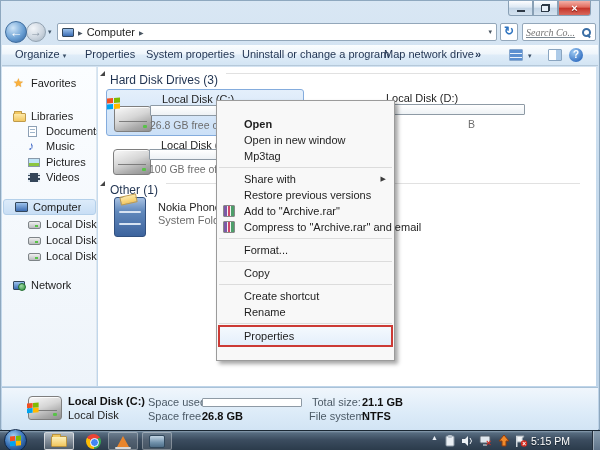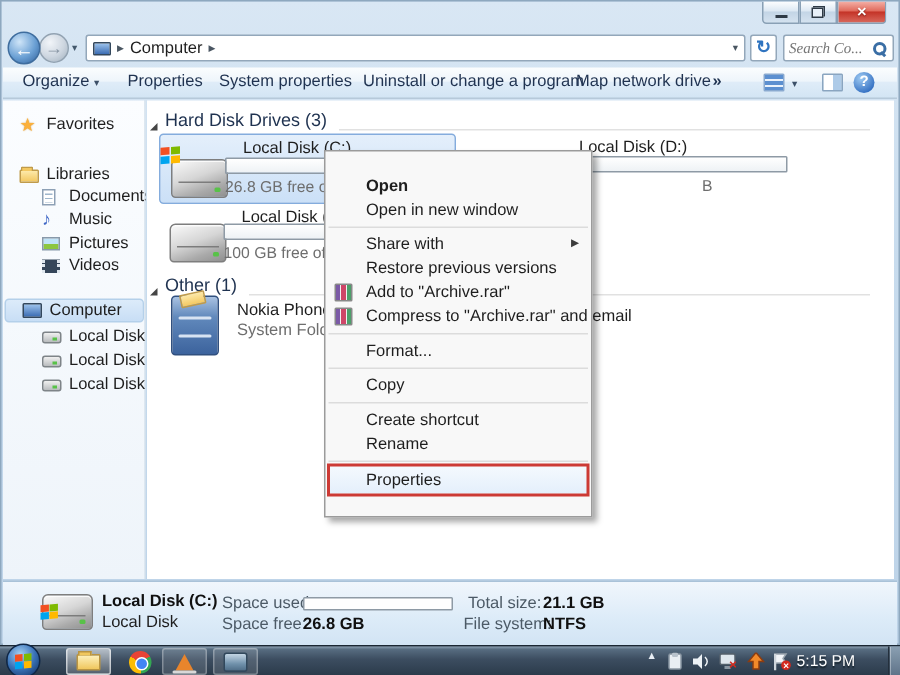--- a/index.html
+++ b/index.html
@@ -36,21 +36,21 @@
     border:1px solid #92a2b1; color:#8795a3; font-weight:bold; font-size:12px; }
   #nav-caret { left:47px; top:27px; font-size:7px; color:#43586c; }
   #addressbox { left:56px; top:22px; width:440px; height:18px; background:#fff;
     border:1px solid #93a7ba; border-radius:2px; display:flex; align-items:center; padding:0 4px; }
   .crumb-sep { font-size:6px; color:#4a5662; margin:0 4px; }
   #address-caret { margin-left:auto; font-size:7px; color:#4a5662; }
   #refresh-btn { left:499px; top:22px; width:18px; height:18px; background:#fff; border:1px solid #93a7ba; border-radius:2px;
     color:#2f74c0; font-size:12px; line-height:15px; text-align:center; font-weight:bold; }
   #searchbox { left:521px; top:22px; width:74px; height:18px; background:#fff; border:1px solid #93a7ba; border-radius:2px;
     display:flex; align-items:center; padding:0 3px; }
-  #searchbox input { border:none; outline:none; width:56px; font-family:"Liberation Serif", serif; font-style:italic; font-size:10px; color:#7a868f; background:transparent; }
+  #searchbox input { border:none; outline:none; width:56px; font-family:"Liberation Serif", serif; font-style:italic; font-size:10px; color:#7a868f; background:transparent;text-decoration:underline; }
   .mini-monitor { width:12px; height:9px; background:linear-gradient(#9cc2ec,#3c6db3); border:1px solid #33475c; border-radius:1px; position:relative; }
   .magnifier { position:relative; width:9px; height:9px; }
   .magnifier::before { content:""; position:absolute; left:0; top:0; width:5px; height:5px; border:2px solid #3a6ea5; border-radius:50%; }
   .magnifier::after { content:""; position:absolute; left:6px; top:6px; width:4px; height:2px; background:#3a6ea5; transform:rotate(45deg); transform-origin:0 0; }
 
   
   #toolbar { position:absolute; left:1px; right:1px; top:44px; height:21px;
     background:linear-gradient(#fbfdfe,#eef5fb 45%,#dfecf8 50%,#d3e5f4);
     border-bottom:1px solid #b6c9da; }
   .tb-item { position:absolute; top:3px; color:#1f3250; cursor:default; white-space:nowrap; }
@@ -90,21 +90,21 @@
     background:radial-gradient(circle at 35% 30%,#9fd9a5,#2e8f3c); border:1px solid #1f6e2c; }
   .winflag { background:
       linear-gradient(#f25022,#f25022) 0 0/47% 47% no-repeat,
       linear-gradient(#7fba00,#7fba00) 100% 0/47% 47% no-repeat,
       linear-gradient(#00a4ef,#00a4ef) 0 100%/47% 47% no-repeat,
       linear-gradient(#ffb900,#ffb900) 100% 100%/47% 47% no-repeat;
     transform:skewY(-5deg); }
 
   
   #content { position:absolute; left:97px; top:66px; width:498px; height:319px; background:#fff; }
-  .group-header { position:absolute; display:flex; align-items:flex-end; width:480px; }
+  .group-header { position:absolute; display:flex; align-items:flex-start; width:480px; }
   .tri { width:0; height:0; border-left:5px solid transparent; border-bottom:5px solid #454545; margin-right:5px; margin-top:-2px; }
   .gh-text { color:#1f3250; font-size:12px; white-space:nowrap; }
   .gh-line { flex:1; height:1px; background:#e1e1e1; margin-left:8px; }
 
   .tile { position:absolute; width:198px; height:47px; }
   .tile.selected { background:linear-gradient(#e4effb,#cbe0f7); border:1px solid #84acdd; border-radius:3px; }
   .tile-label { position:absolute; left:55px; top:3px; }
   .tile-bar { position:absolute; left:43px; top:15px; width:137px; height:11px; background:linear-gradient(#fff,#eef2f5); border:1px solid #8e9aa5; border-radius:1px; overflow:hidden; }
   .tile-bar .fill, .dbar .fill { height:100%; background:linear-gradient(#8fdde6,#49c3cf 45%,#1fa4b4 55%,#2cb0bf); }
   .tile-free { position:absolute; left:43px; top:29px; color:#6e6e6e; font-size:10.5px; white-space:nowrap; }
@@ -273,20 +273,26 @@
           <span class="ico-drive"></span>
         </span>
         <span class="lab">Local Disk (D:)</span>
       </div>
     <div class="side-row lv1" style="top:181px">
         <span class="side-ico">
           <span class="ico-drive"></span>
         </span>
         <span class="lab">Local Disk (E:)</span>
       </div>
+    <div class="side-row lv0" style="top:210px">
+        <span class="side-ico">
+          <span class="ico-net"></span>
+        </span>
+        <span class="lab">Network</span>
+      </div>
   </div>
 
   <div id="content">
     <div class="group-header" style="left:2px;top:6px">
       <span class="tri"></span>
       <span class="gh-text">Hard Disk Drives (3)</span>
       <span class="gh-line"></span>
     </div>
 
     <div class="tile selected" style="left:8px;top:22px">
@@ -321,20 +327,21 @@
       <span class="nokia-cab" style="left:8px;top:2px"></span>
       <span class="nokia-folder" style="left:14px;top:0px"></span>
       <span class="tile-label" style="left:52px;top:6px">Nokia Phone Br</span>
       <span class="tile-label tile-sub" style="left:52px;top:19px">System Folder</span>
     </div>
   </div>
 
   <div id="ctxmenu">
     <div class="mi bold"><span>Open</span></div>
     <div class="mi"><span>Open in new window</span></div>
+    <div class="mi"><span>Mp3tag</span></div>
     <div class="msep"></div>
     <div class="mi"><span>Share with</span><span class="subarrow">▶</span></div>
     <div class="mi"><span>Restore previous versions</span></div>
     <div class="mi"><span class="mico ico-rar"></span><span>Add to "Archive.rar"</span></div>
     <div class="mi"><span class="mico ico-rar"></span><span>Compress to "Archive.rar" and email</span></div>
     <div class="msep"></div>
     <div class="mi"><span>Format...</span></div>
     <div class="msep"></div>
     <div class="mi"><span>Copy</span></div>
     <div class="msep"></div>

